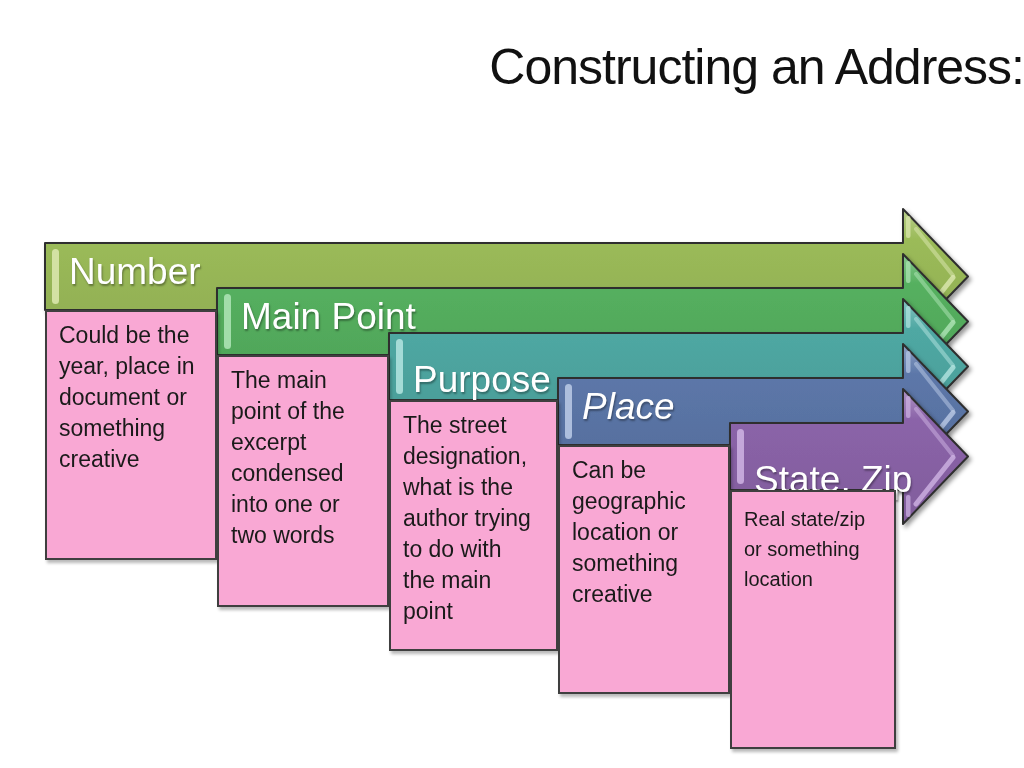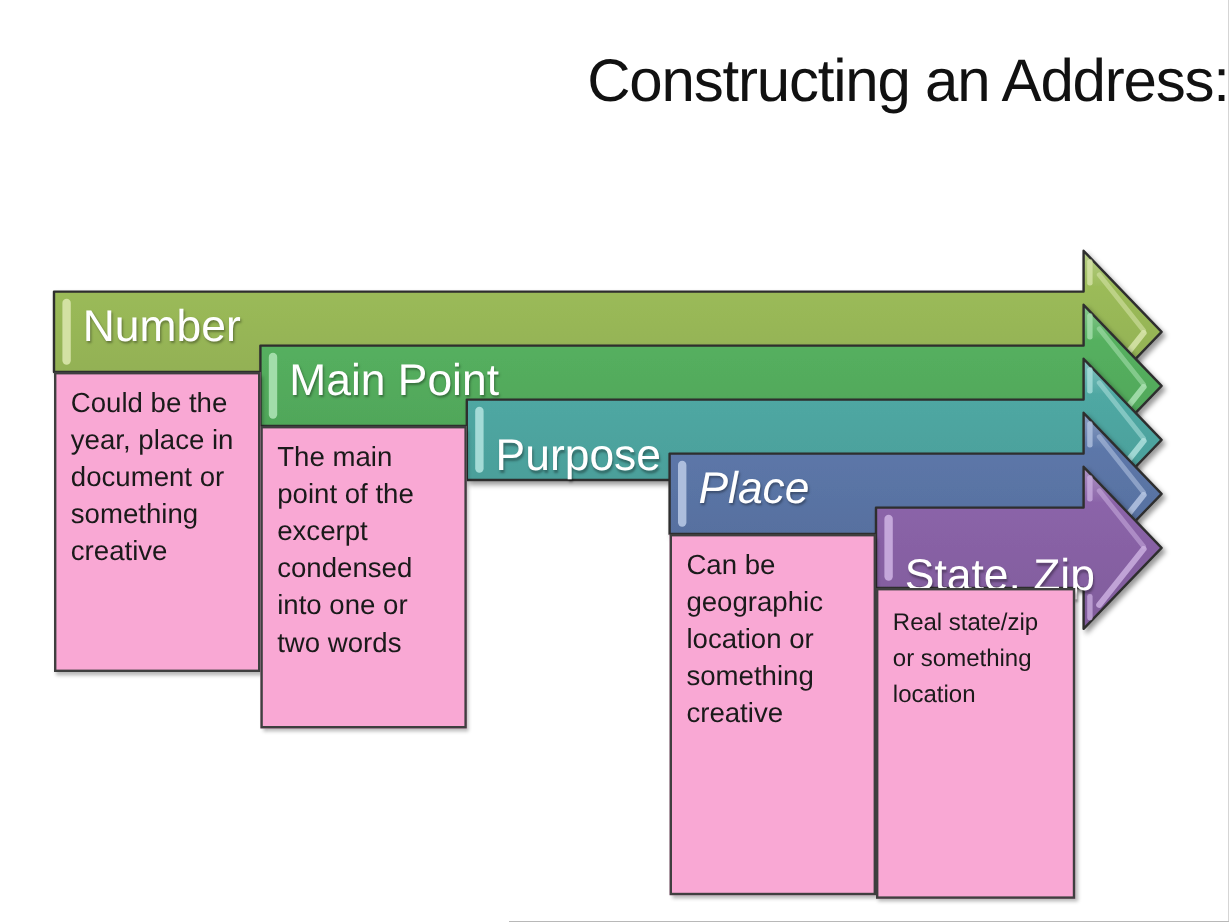--- a/index.html
+++ b/index.html
@@ -147,21 +147,30 @@
 creative</div>
   </div>
   <div class="desc-box" id="box-1" style="left: 217px; top: 355px; width: 172px; height: 252px;">
     <div class="desc-text">The main
 point of the
 excerpt
 condensed
 into one or
 two words</div>
   </div>
-  <div class="desc-box" id="box-3" style="left: 558px; top: 445px; width: 172px; height: 301px;">
+  <div class="desc-box" id="box-2" style="left: 389px; top: 400px; width: 169px; height: 251px;">
+    <div class="desc-text">The street
+designation,
+what is the
+author trying
+to do with
+the main
+point</div>
+  </div>
+  <div class="desc-box" id="box-3" style="left: 558px; top: 445px; width: 172px; height: 249px;">
     <div class="desc-text">Can be
 geographic
 location or
 something
 creative</div>
   </div>
   <div class="desc-box" id="box-4" style="left: 730px; top: 490px; width: 166px; height: 259px;">
     <div class="desc-text small">Real state/zip
 or something
 location</div>

